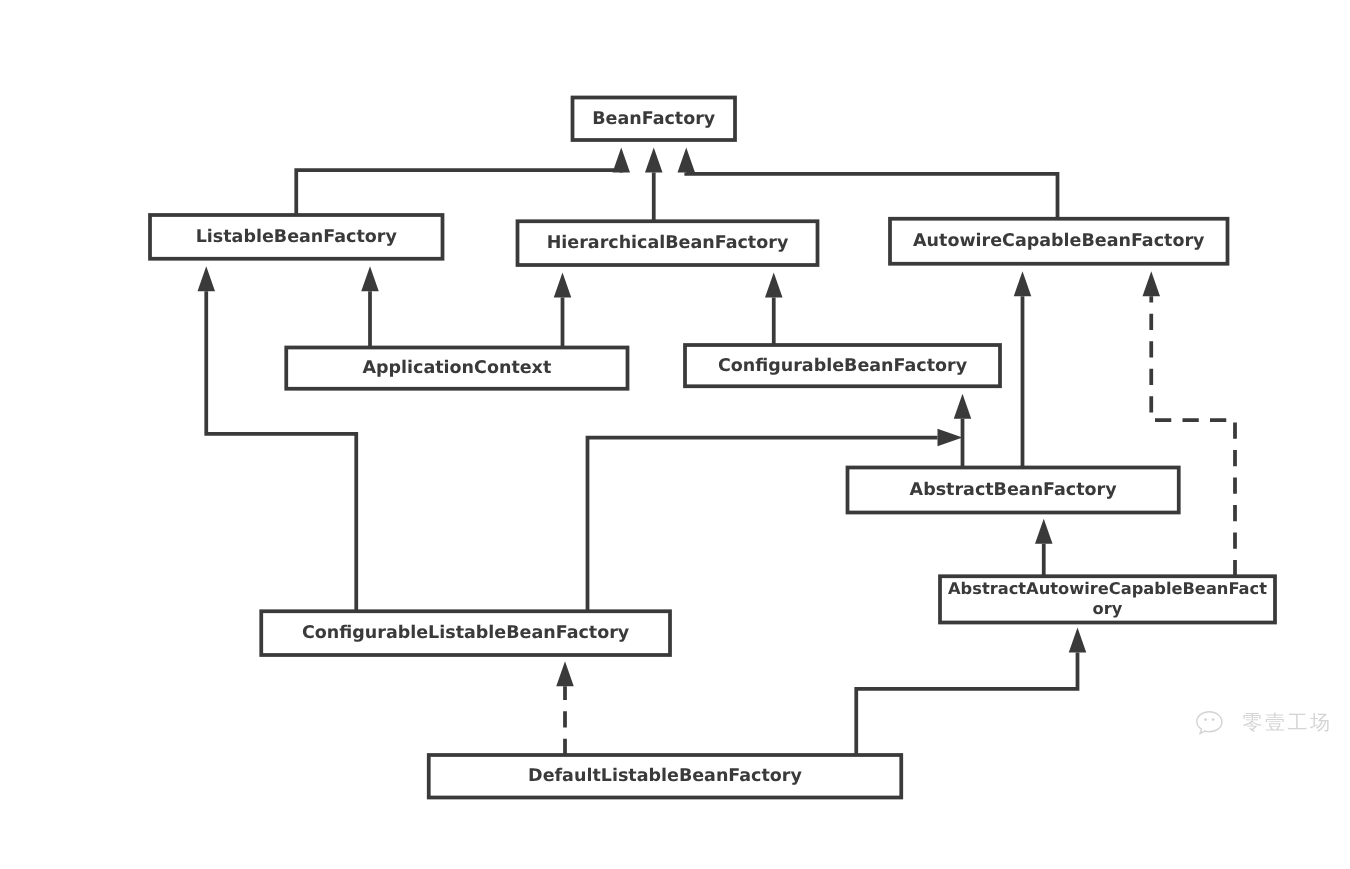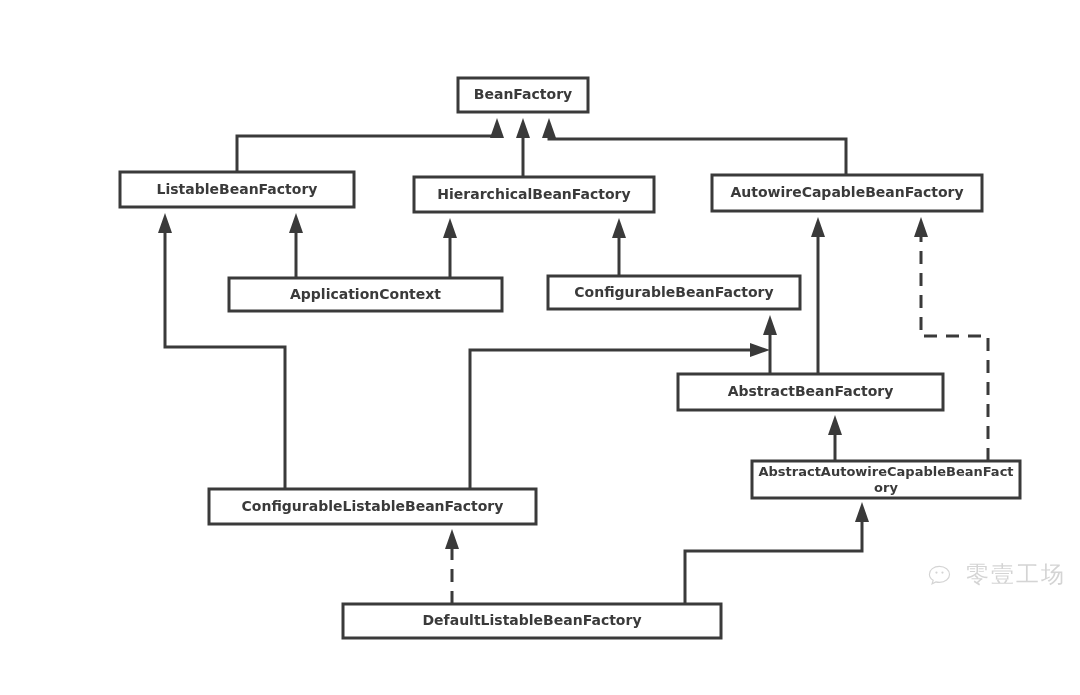--- a/index.html
+++ b/index.html
@@ -61,21 +61,21 @@
     bottom: 28px;
     display: flex;
     align-items: center;
     gap: 8px;
     opacity: 0.42;
     user-select: none;
     pointer-events: none;
   }
   #watermark .wm-text {
     font-family: "DejaVu Sans", "Liberation Sans", sans-serif;
-    font-size: 23px;
+    font-size: 16px;
     color: #9a9a9a;
     letter-spacing: 2px;
     white-space: nowrap;
   }
   #watermark .wm-icon {
     width: 30px;
     height: 24px;
     flex: 0 0 auto;
   }
 </style>

